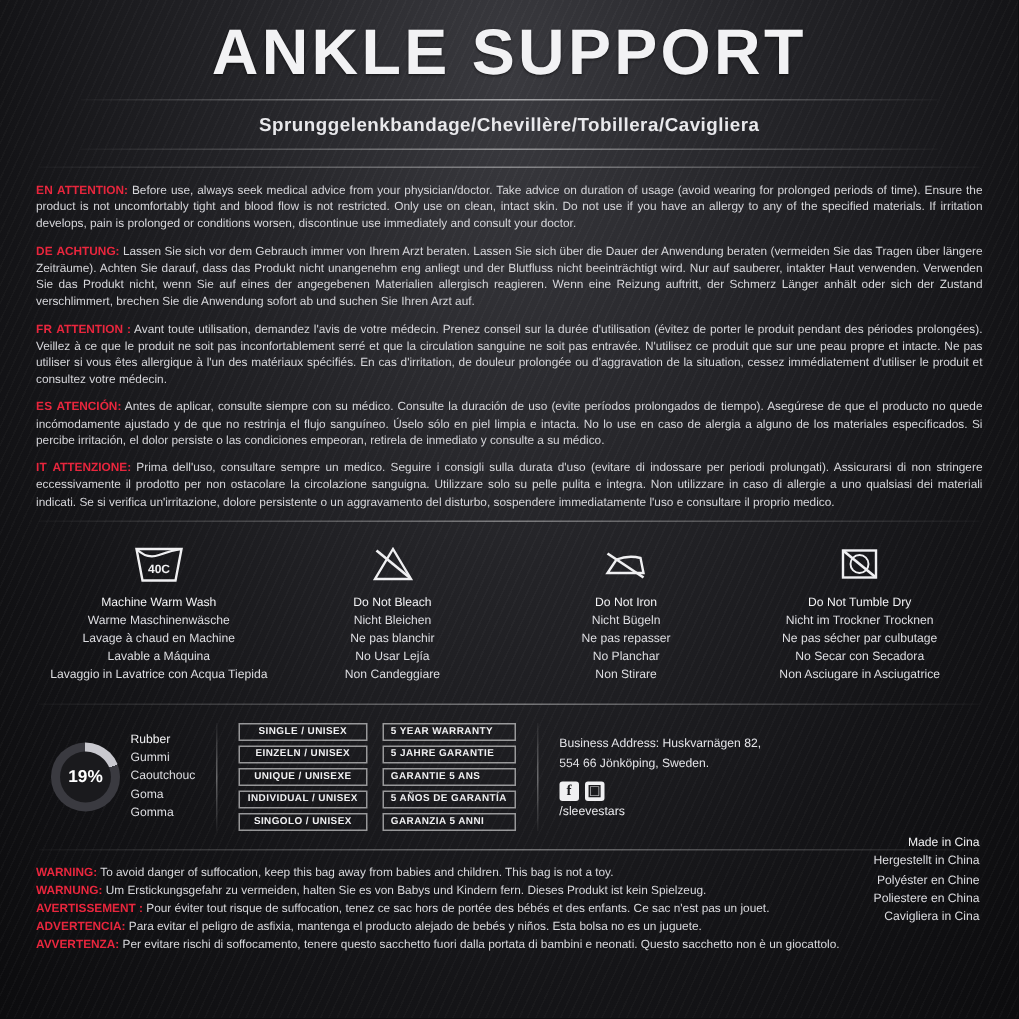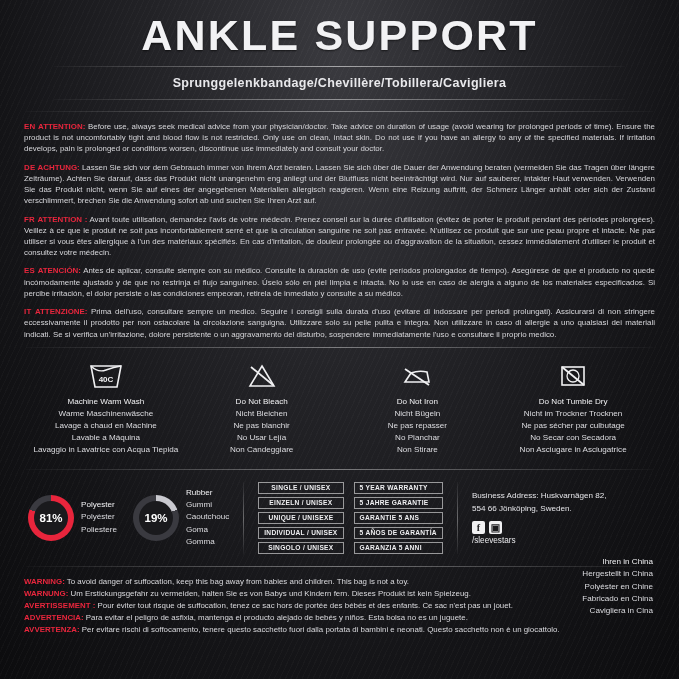--- a/index.html
+++ b/index.html
@@ -323,30 +323,20 @@
         <div>No Secar con Secadora</div>
         <div>Non Asciugare in Asciugatrice</div>
       </div>
     </div>
 
   </div>
   <div class="rule5"></div>
 
   <div class="specs">
 
-    <div class="donut-group">
-      <div class="donut" style="background: conic-gradient(#e8253c 0turn 0.81turn, #3a3a40 0.81turn 1turn);">
-        <div class="inner">81%</div>
-      </div>
-      <div class="mat-lines">
-        <div>Polyester</div>
-        <div>Polyéster</div>
-        <div>Poliestere</div>
-      </div>
-    </div>
 
     <div class="donut-group" style="margin-left:6px;">
       <div class="donut" style="background: conic-gradient(#c9c9cf 0turn 0.19turn, #3a3a40 0.19turn 1turn);">
         <div class="inner">19%</div>
       </div>
       <div class="mat-lines">
         <div>Rubber</div>
         <div>Gummi</div>
         <div>Caoutchouc</div>
         <div>Goma</div>
@@ -406,20 +396,20 @@
       <span class="lang">ADVERTENCIA:</span>
       <span>Para evitar el peligro de asfixia, mantenga el producto alejado de bebés y niños. Esta bolsa no es un juguete.</span>
     </div>
     <div class="suf-row">
       <span class="lang">AVVERTENZA:</span>
       <span>Per evitare rischi di soffocamento, tenere questo sacchetto fuori dalla portata di bambini e neonati. Questo sacchetto non è un giocattolo.</span>
     </div>
   </div>
 
   <div class="made-in">
-    <div>Ihren in China</div>
+    <div>Made in Cina</div>
     <div>Hergestellt in China</div>
     <div>Polyéster en Chine</div>
-    <div>Fabricado en China</div>
+    <div>Poliestere en China</div>
     <div>Cavigliera in Cina</div>
   </div>
 
 </div>
 
 </body></html>

